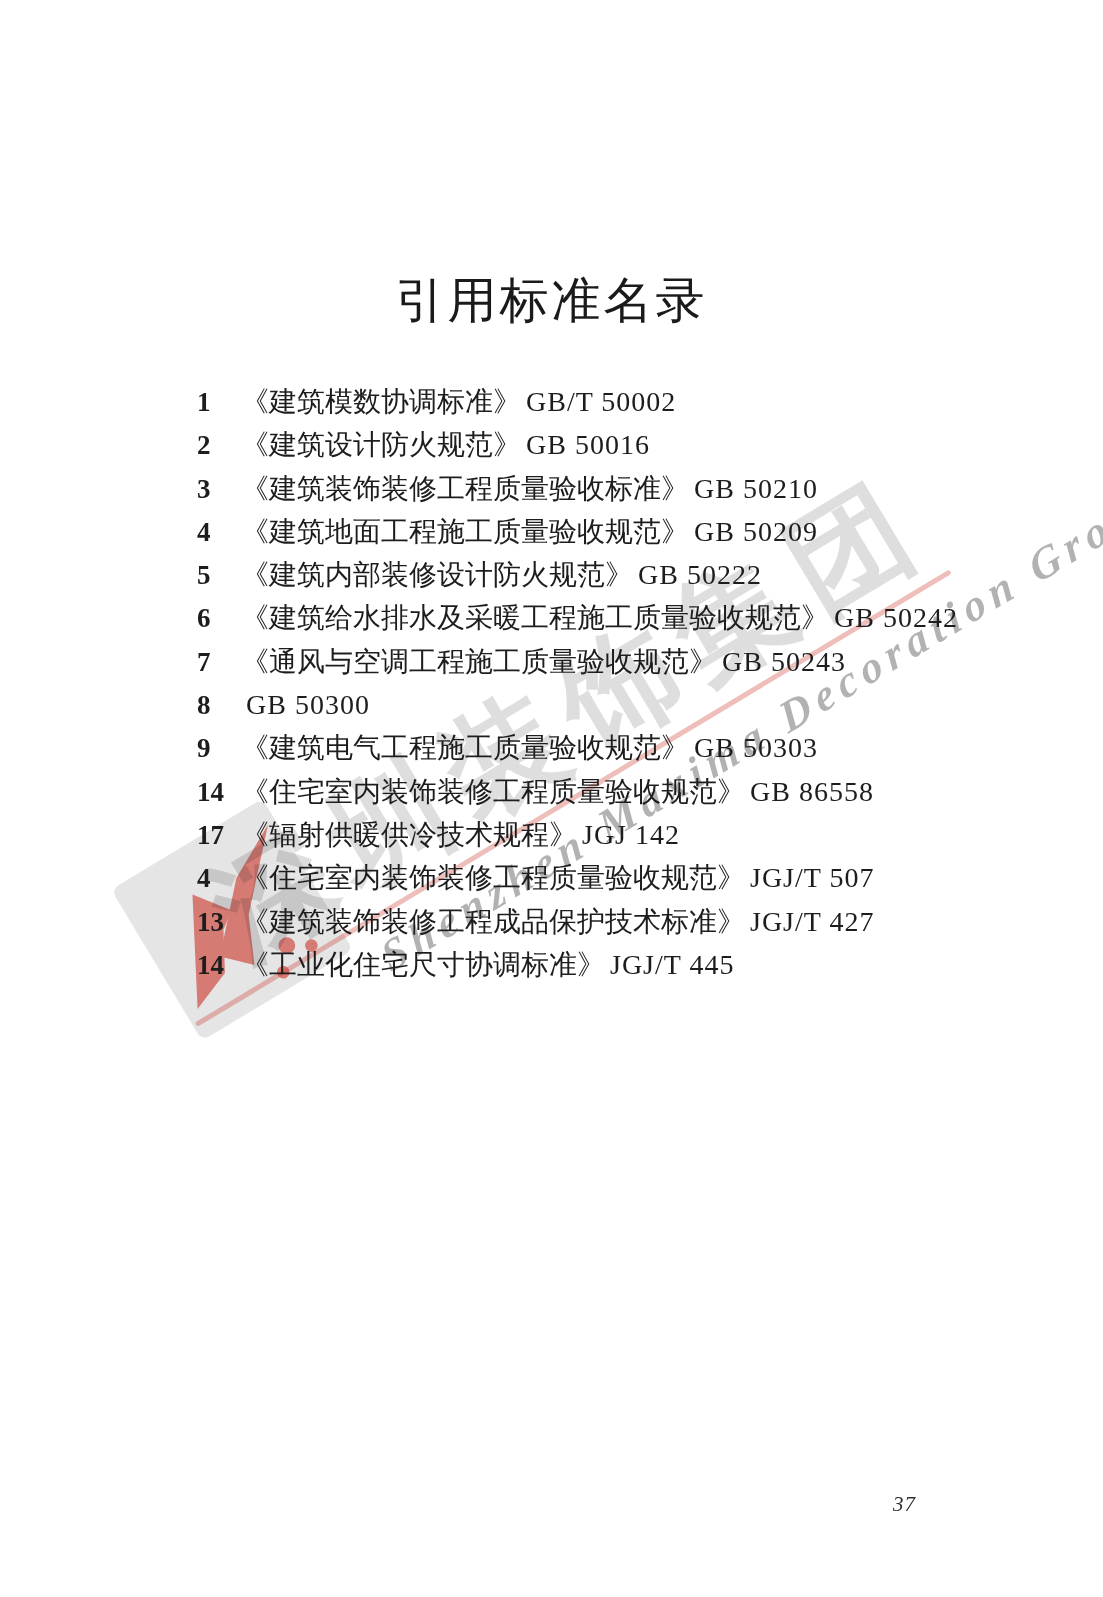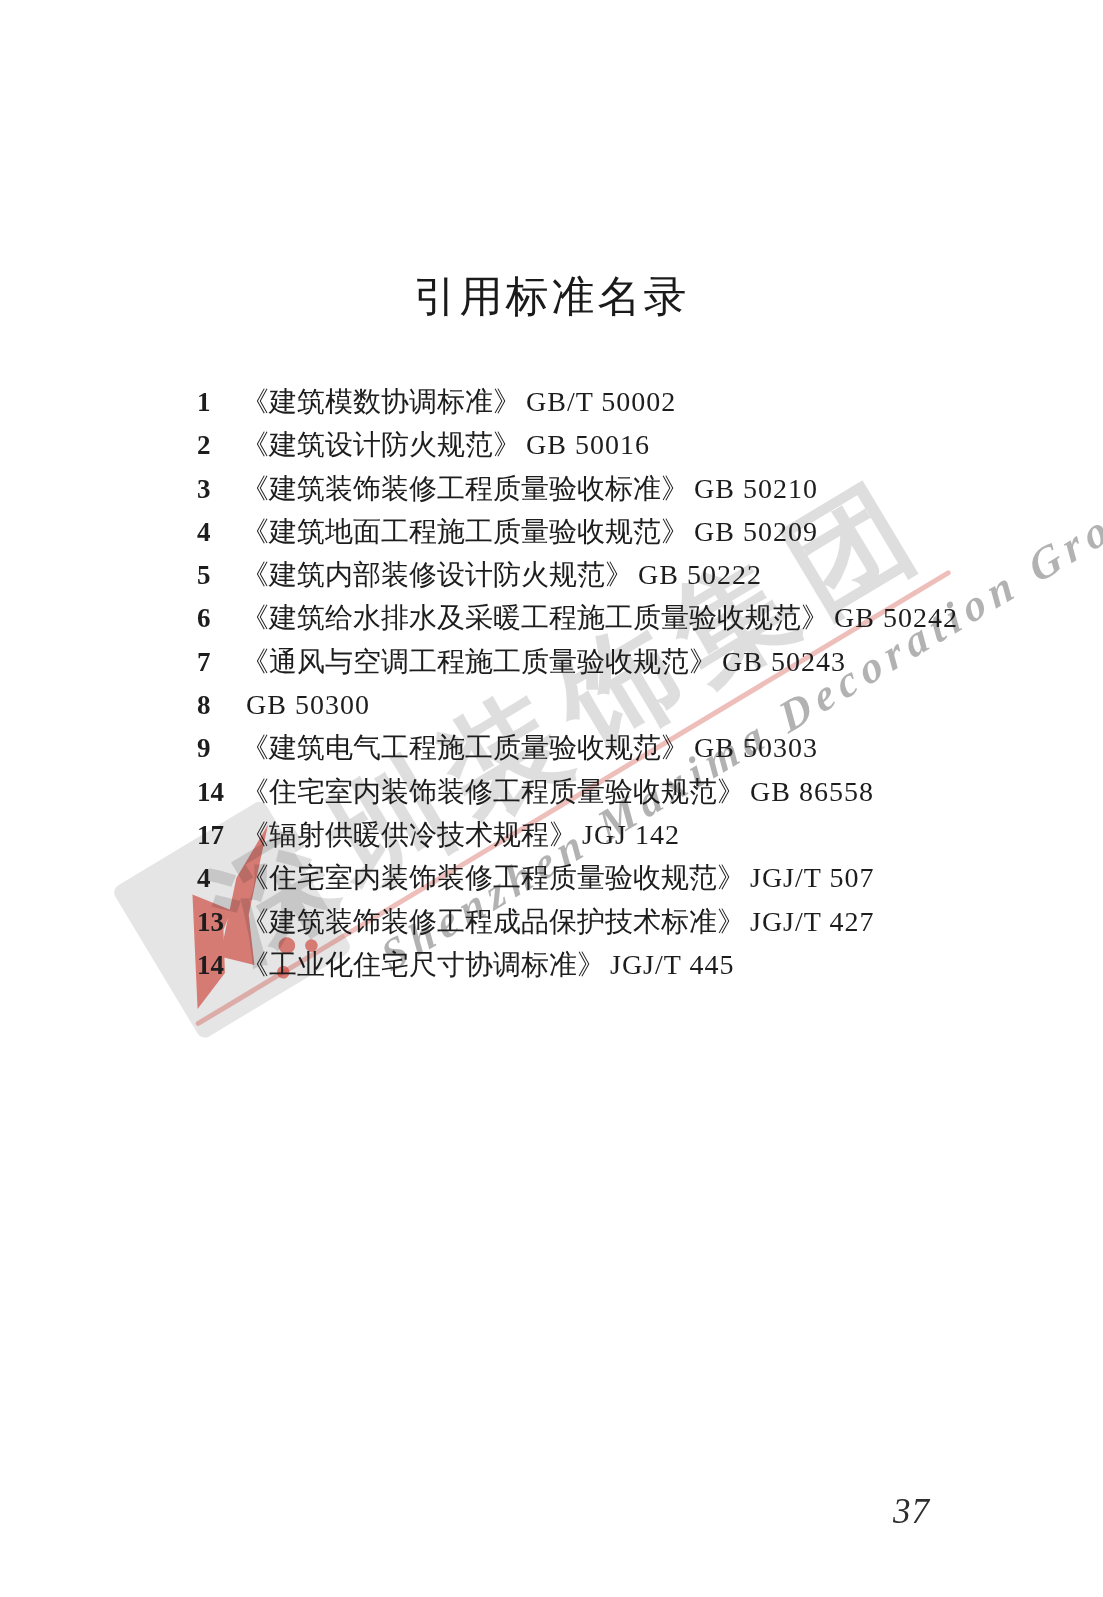--- a/index.html
+++ b/index.html
@@ -37,42 +37,42 @@
     letter-spacing:7px; white-space:nowrap;
     color:rgba(0,0,0,0.30);
     transform:skewX(-6deg);
   }
   .wm-logo { position:absolute; left:10px; top:80px; width:210px; height:210px; }
 
   
   .doc-title {
     position:absolute; left:0; top:268px; width:100%;
     text-align:center;
-    font-size:43px; letter-spacing:3px;
+    font-size:49px; letter-spacing:3px;
     color:#1a1a1a;
     margin:0; font-weight:500;
   }
 
   
   .std-list { position:absolute; left:197px; top:386px; }
   .std-row {
     display:flex; align-items:baseline;
     height:43.3px;
     font-size:28px; line-height:1.15;
     color:#1d1d1d;
     white-space:nowrap;
   }
   .std-num { width:44px; font-weight:bold; font-size:27px; flex:0 0 44px; }
   .std-name { }
   .std-code { margin-left:5px; letter-spacing:1px; }
 
   
   .page-number {
     position:absolute; left:893px; top:1492px;
-    font-size:35px; font-style:italic; color:#2e2e2e;
+    font-size:21px; font-style:italic; color:#2e2e2e;
     letter-spacing:1px;
   }
 </style>
 </head>
 <body>
 
 <div class="page">
 
   <div class="watermark">
     <div class="wm-logo">

